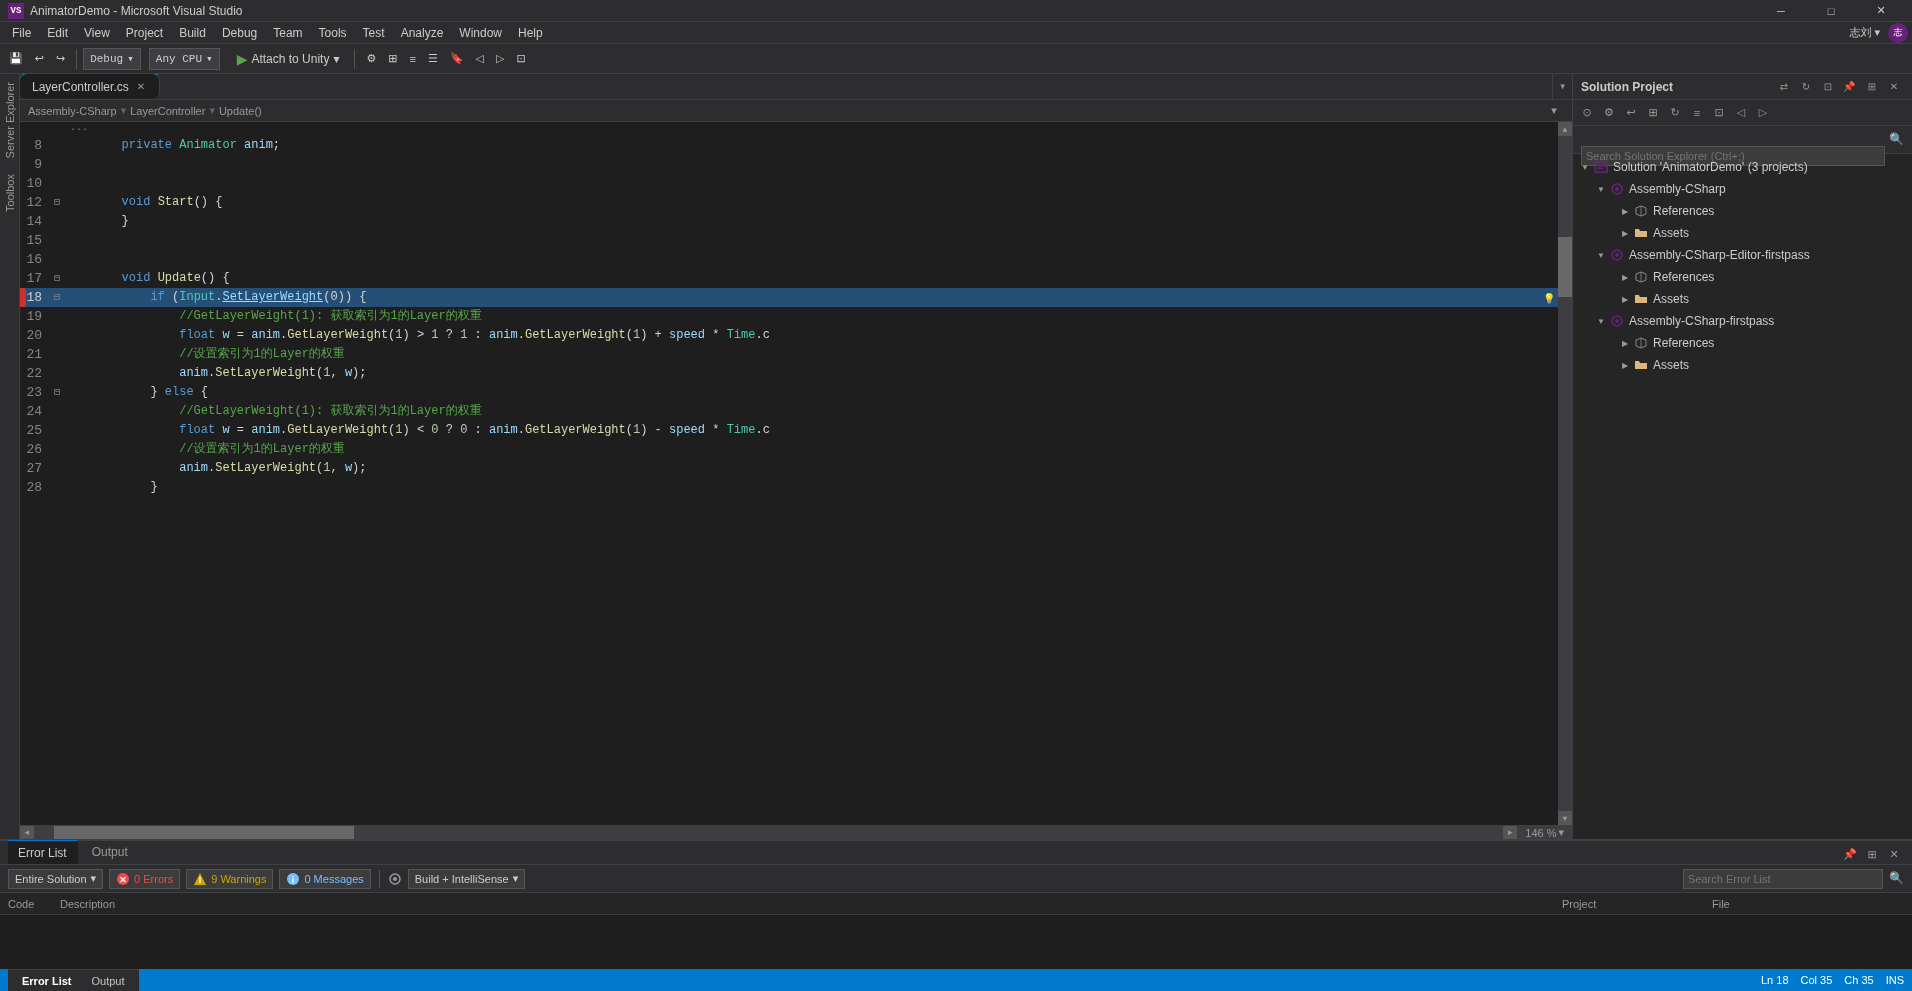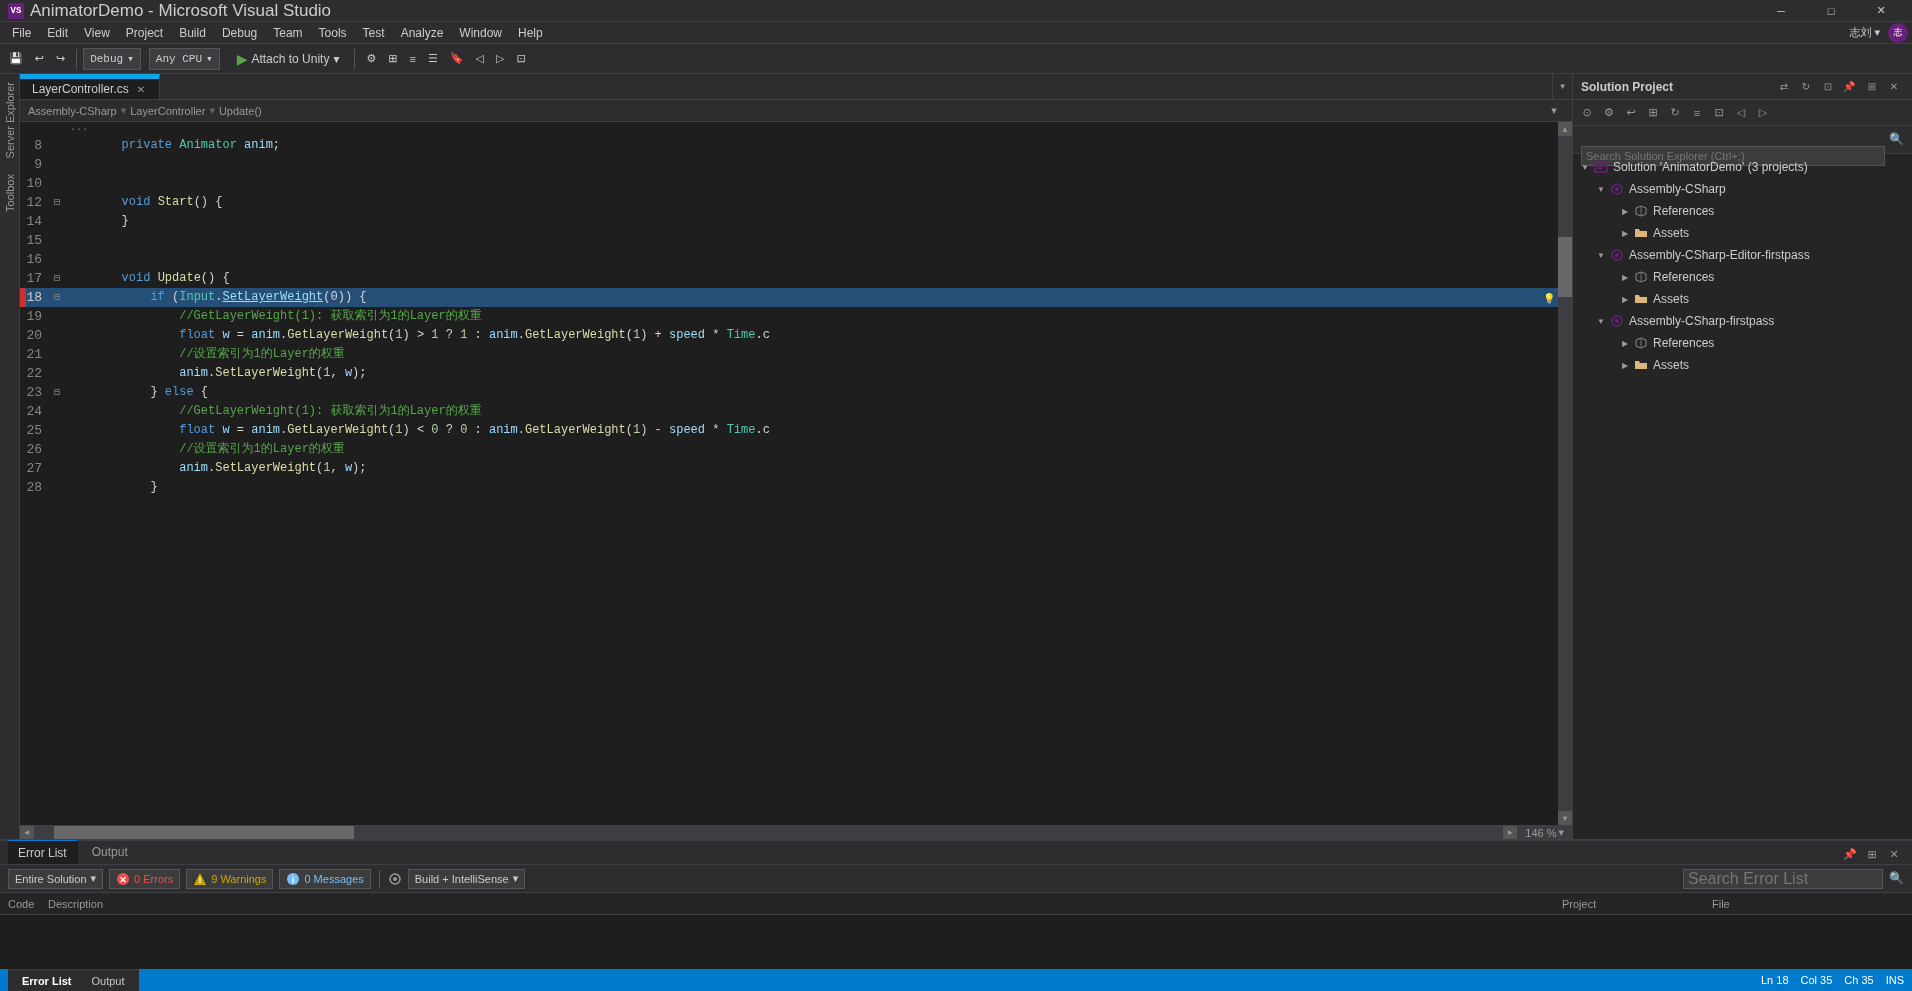--- a/index.html
+++ b/index.html
@@ -28,21 +28,21 @@
       background: #68217a;
       margin-right: 6px;
       font-size: 10px;
       display: flex;
       align-items: center;
       justify-content: center;
       color: white;
     }
     #title-text {
       color: #cccccc;
-      font-size: 17px;
+      font-size: 12px;
       font-family: 'Segoe UI', sans-serif;
     }
     #title-controls {
       margin-left: auto;
       display: flex;
       gap: 4px;
       align-items: center;
     }
     #title-controls .ctrl-btn {
       width: 46px;
@@ -180,21 +180,22 @@
       display: flex;
       align-items: center;
       gap: 6px;
       font-size: 12px;
       font-family: 'Segoe UI', sans-serif;
       border-right: 1px solid #3f3f46;
     }
     .editor-tab.active {
       background: #1e1e1e;
       color: #cccccc;
-      border-top: 6px solid #0ea5e9;
+      border-top: 1px solid #0ea5e9;
+      border-radius: 7px;
     }
     .tab-close {
       font-size: 10px;
       color: #999;
       cursor: pointer;
       padding: 1px 2px;
     }
 
     
     #breadcrumb-bar {
@@ -1021,26 +1022,26 @@
       <svg width="14" height="14" viewBox="0 0 14 14">
           <circle cx="7" cy="7" r="5" fill="none" stroke="#999" stroke-width="1.5"></circle>
           <circle cx="7" cy="7" r="2" fill="#999"></circle>
         </svg>
     </div>
     <div class="error-filter">
       <span>Build + IntelliSense</span>
       <span>▾</span>
     </div>
 
-    <input type="text" id="error-search" style="margin-left: auto; height: 20px; background: rgb(60, 60, 60); border: 1px solid rgb(85, 85, 85); padding: 0px 4px; color: rgb(204, 204, 204); font-size: 16px; width: 200px;" placeholder="Search Error List">
+    <input type="text" id="error-search" style="margin-left: auto; height: 20px; background: rgb(60, 60, 60); border: 1px solid rgb(85, 85, 85); padding: 0px 4px; color: rgb(204, 204, 204); font-size: 11px; width: 200px;" placeholder="Search Error List">
     <span style="color:#999;font-size:12px;">🔍</span>
   </div>
 
   <div id="error-table-header" style="height:22px;background:#252526;display:flex;align-items:center;border-bottom:1px solid #3f3f46;font-family:'Segoe UI',sans-serif;font-size:11px;color:#999;">
-    <div class="col-code" style="width:48px;padding-left:8px;cursor:pointer;">Code</div>
+    <div class="col-code" style="width:60px;padding-left:8px;cursor:pointer;">Code</div>
     <div class="col-desc" style="flex:1;cursor:pointer;">Description</div>
     <div class="col-proj" style="width:150px;cursor:pointer;">Project</div>
     <div class="col-file" style="width:200px;cursor:pointer;">File</div>
   </div>
 
   <div id="error-table-body" style="flex:1;overflow:auto;background:#1e1e1e;">
   </div>
 
 </div>
 

